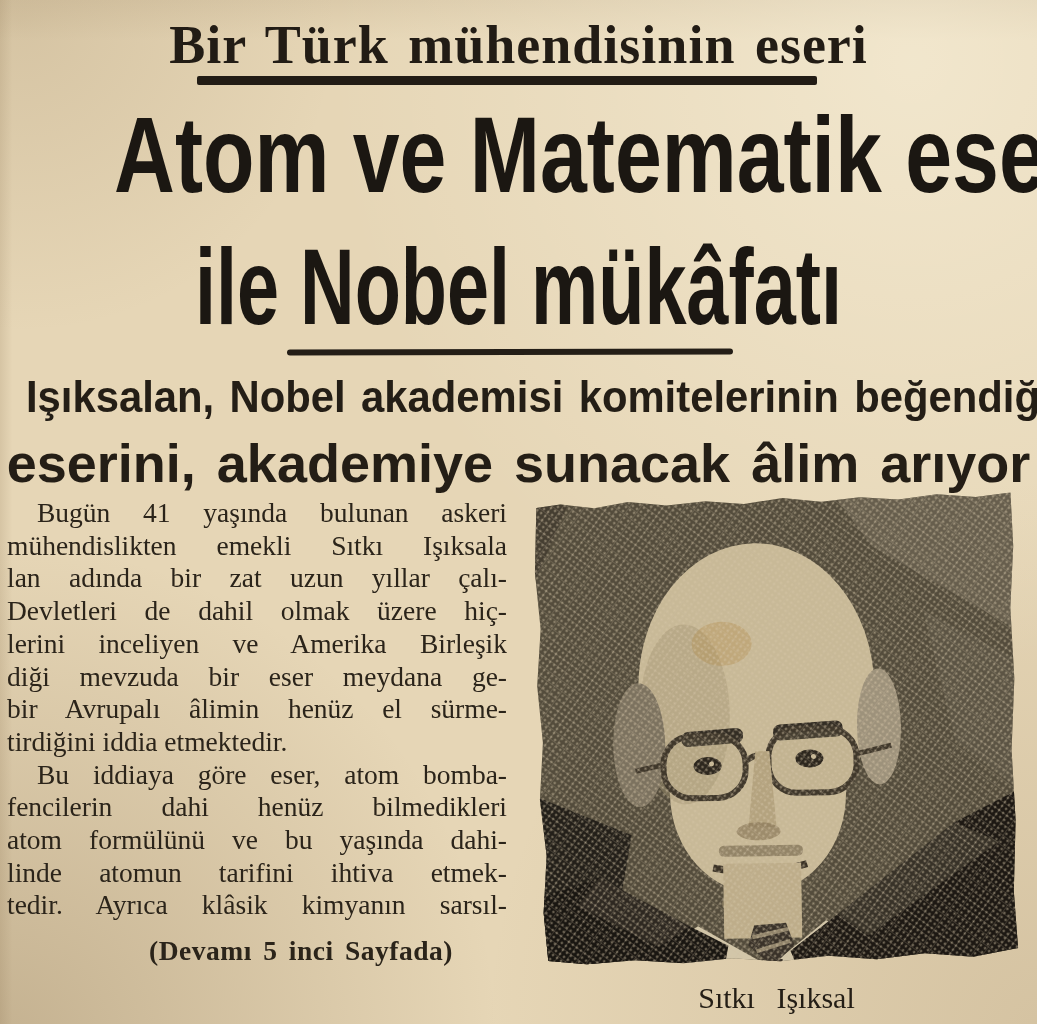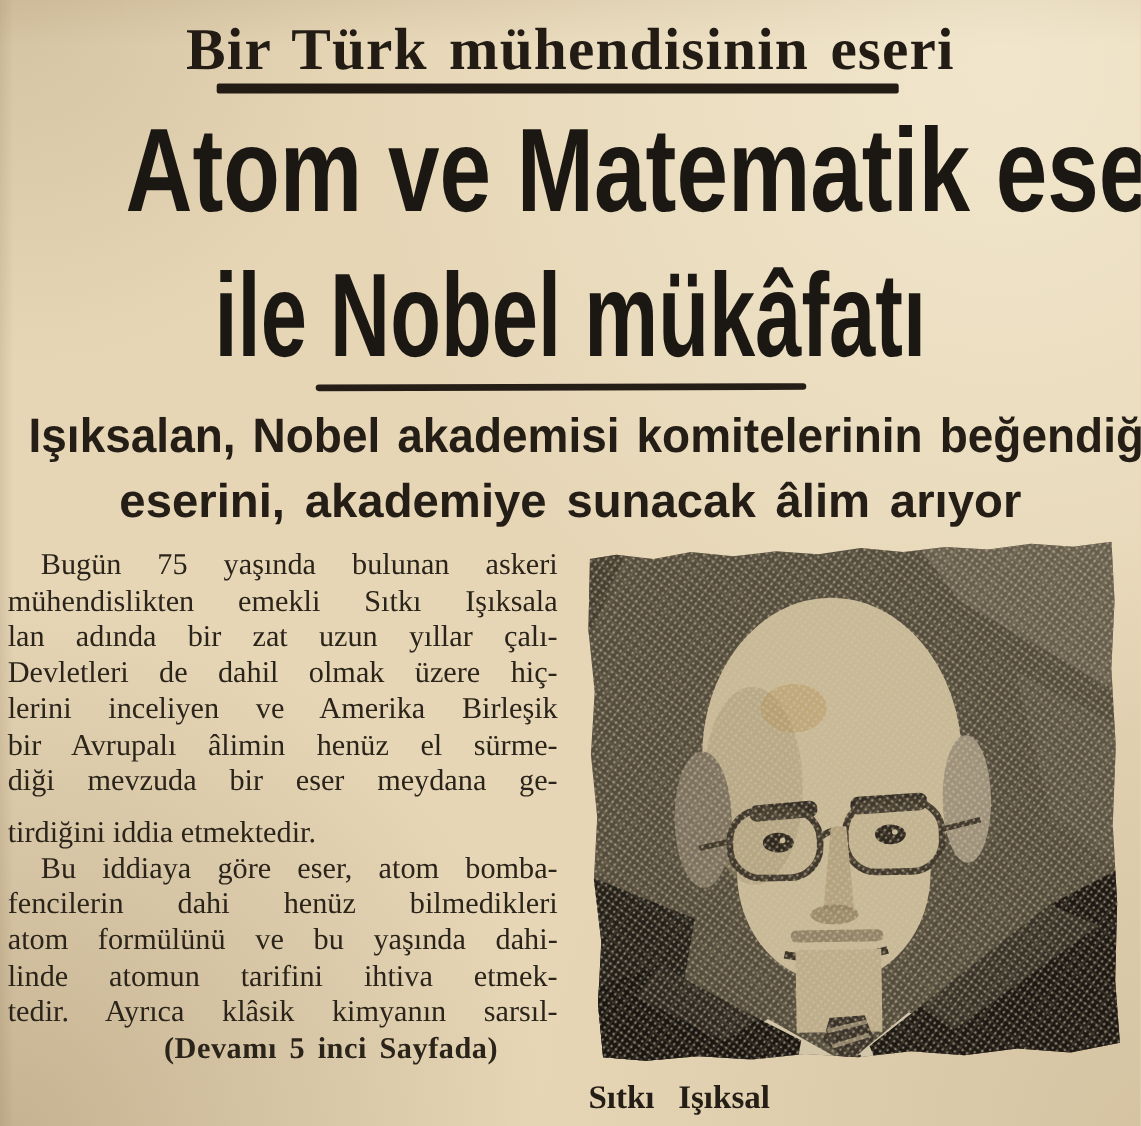--- a/index.html
+++ b/index.html
@@ -40,71 +40,71 @@
   .mid-rule{
     position:absolute;top:349px;left:287px;width:446px;height:6px;
     background:#241e17;border-radius:3px;transform:rotate(-.15deg);
   }
   .subhead{
     position:absolute;left:0;width:1037px;text-align:center;
     font-family:"Liberation Sans", sans-serif;font-weight:bold;color:#241e16;
     white-space:nowrap;
   }
   .subhead.s1{top:372px;font-size:44px;transform:scaleX(.95);transform-origin:50% 50%;word-spacing:4px;}
-  .subhead.s2{top:432px;font-size:43px;word-spacing:6px;}
+  .subhead.s2{top:432px;font-size:54px;word-spacing:6px;}
   
   .bodycol{
     position:absolute;top:497px;left:7px;width:500px;
     font-size:27.5px;line-height:32.7px;color:#2b241a;
   }
   .bline{width:500px;}
   .jline{text-align:justify;text-align-last:justify;}
   .indent{text-indent:30px;}
-  .endline{text-align:left;margin-top:14px;}
+  .endline{text-align:left;}
   .continuation{
     font-weight:bold;text-align:left;padding-left:142px;
-    letter-spacing:.5px;word-spacing:4px;margin-top:1px;
+    letter-spacing:.5px;word-spacing:4px;margin-top:13px;
   }
   
   .photo{
     position:absolute;top:493px;left:535px;width:483px;height:473px;
     transform:rotate(-.9deg);
     clip-path:polygon(1% 2.4%,6% 1.7%,13% 2.6%,20% 1.4%,28% 2.3%,36% 1.5%,44% 2.2%,52% 1.1%,60% 2%,68% 1.2%,76% 1.8%,84% .8%,92% 1.5%,99.2% .7%,99.6% 12%,98.8% 25%,99.4% 40%,98.6% 55%,99.2% 70%,98.6% 85%,99.3% 97%,90% 98.7%,80% 97.8%,70% 98.9%,60% 98%,50% 99%,40% 98.2%,30% 99.1%,20% 98.3%,10% 99%,2% 98.2%,1.2% 88%,2% 76%,.8% 64%,1.6% 52%,.6% 40%,1.5% 28%,.5% 16%);
   }
   .photo svg{display:block;width:100%;height:100%;}
   .caption{
-    position:absolute;top:981px;left:535px;width:483px;
-    font-family:"Liberation Serif", serif;font-weight:bold;
+    position:absolute;top:981px;left:535px;width:483px;text-align:center;
+    font-family:"Liberation Serif", serif;font-weight:normal;
     font-size:30px;word-spacing:14px;color:#241e16;
   }
 </style>
 </head>
 <body>
 
 <div class="page">
 
   <div class="kicker">Bir Türk mühendisinin eseri</div>
   <div class="kicker-rule"></div>
 
   <div class="headline l1">Atom ve Matematik eseri</div>
   <div class="headline l2">ile Nobel mükâfatı</div>
 
   <div class="mid-rule"></div>
 
   <div class="subhead s1">Işıksalan, Nobel akademisi komitelerinin beğendiği</div>
   <div class="subhead s2">eserini, akademiye sunacak âlim arıyor</div>
 
   <div class="bodycol">
-    <div class="bline jline indent">Bugün 75 yaşında bulunan askeri</div>
+    <div class="bline jline indent">Bugün 41 yaşında bulunan askeri</div>
     <div class="bline jline">mühendislikten emekli Sıtkı Işıksala</div>
     <div class="bline jline">lan adında bir zat uzun yıllar çalı-</div>
     <div class="bline jline">Devletleri de dahil olmak üzere hiç-</div>
     <div class="bline jline">lerini inceliyen ve Amerika Birleşik</div>
+    <div class="bline jline">diği mevzuda bir eser meydana ge-</div>
     <div class="bline jline">bir Avrupalı âlimin henüz el sürme-</div>
-    <div class="bline jline">diği mevzuda bir eser meydana ge-</div>
     <div class="bline endline">tirdiğini iddia etmektedir.</div>
     <div class="bline jline indent">Bu iddiaya göre eser, atom bomba-</div>
     <div class="bline jline">fencilerin dahi henüz bilmedikleri</div>
     <div class="bline jline">atom formülünü ve bu yaşında dahi-</div>
     <div class="bline jline">linde atomun tarifini ihtiva etmek-</div>
     <div class="bline jline">tedir. Ayrıca klâsik kimyanın sarsıl-</div>
     <div class="bline continuation">(Devamı 5 inci Sayfada)</div>
   </div>
 
   <div class="photo">

